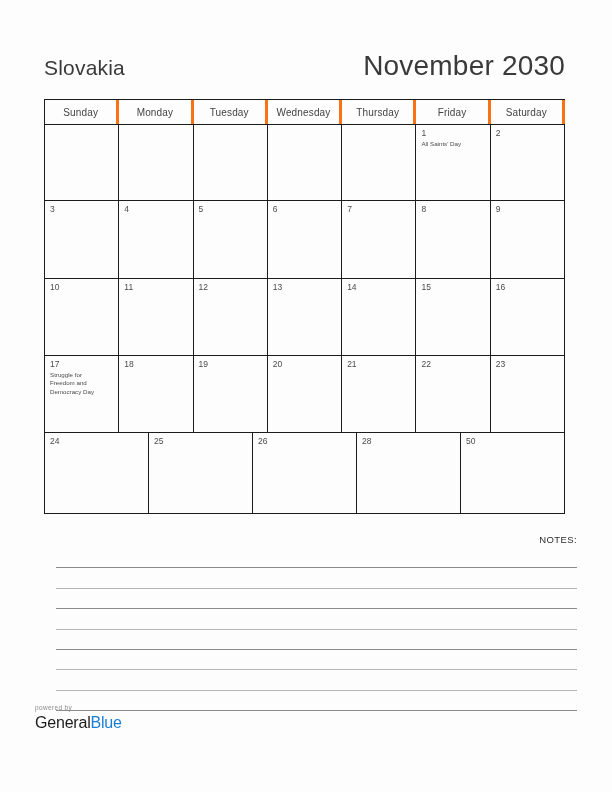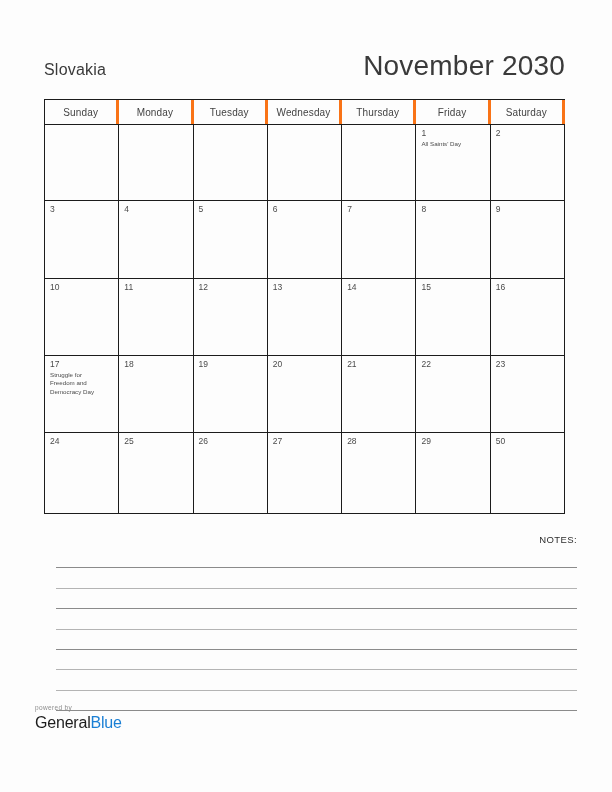--- a/index.html
+++ b/index.html
@@ -29,21 +29,21 @@
     position: absolute;
     left: 44px;
     top: 50px;
     width: 521px;
     height: 34px;
     display: flex;
     align-items: baseline;
     justify-content: space-between;
   }
   .title-country {
-    font-size: 16px;
+    font-size: 21px;
     font-weight: 400;
     color: #3a3a3a;
     letter-spacing: 0.2px;
     white-space: nowrap;
   }
   .title-month {
     font-size: 28px;
     font-weight: 400;
     color: #3a3a3a;
     letter-spacing: 0.2px;
@@ -308,29 +308,21 @@
         </div>
       <div class="day">
           <span class="dnum">25</span>
           <span class="hol"></span>
         </div>
       <div class="day">
           <span class="dnum">26</span>
           <span class="hol"></span>
         </div>
       <div class="day">
-          <span class="dnum">27</span>
-          <span class="hol"></span>
-        </div>
-      <div class="day">
           <span class="dnum">28</span>
-          <span class="hol"></span>
-        </div>
-      <div class="day">
-          <span class="dnum">29</span>
           <span class="hol"></span>
         </div>
       <div class="day">
           <span class="dnum">50</span>
           <span class="hol"></span>
         </div>
     </div>
   </div>
 
   <div class="notes">

